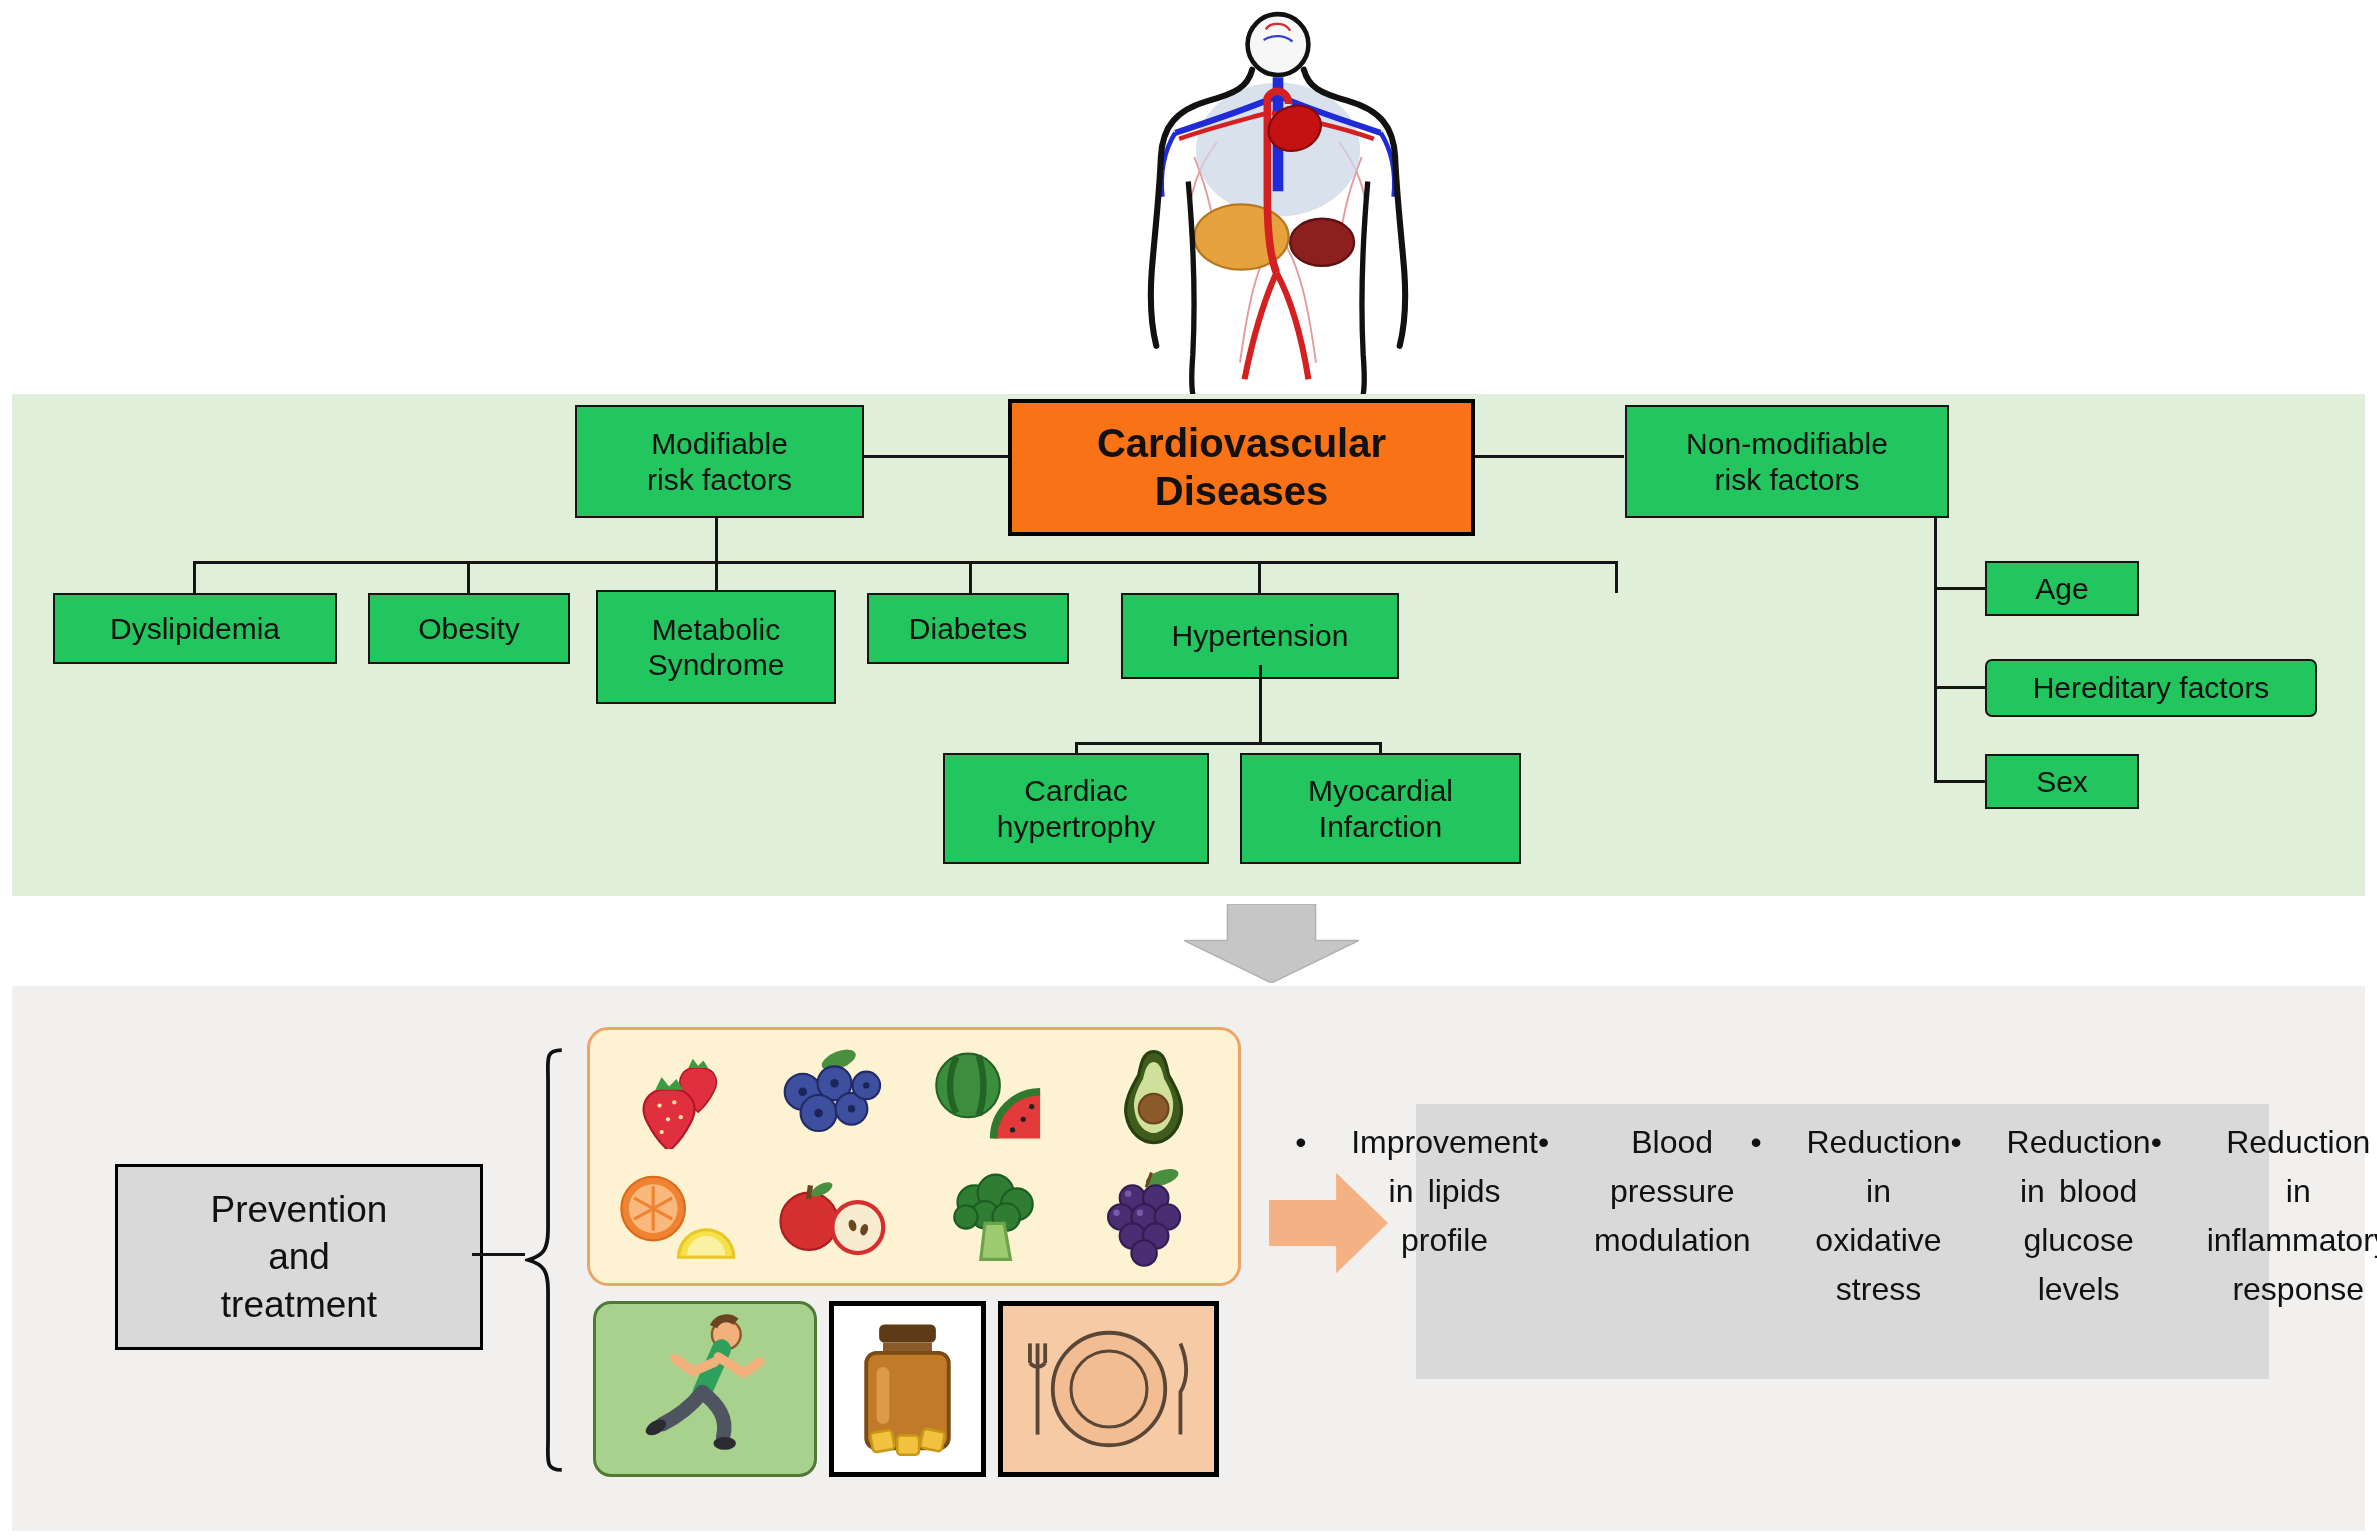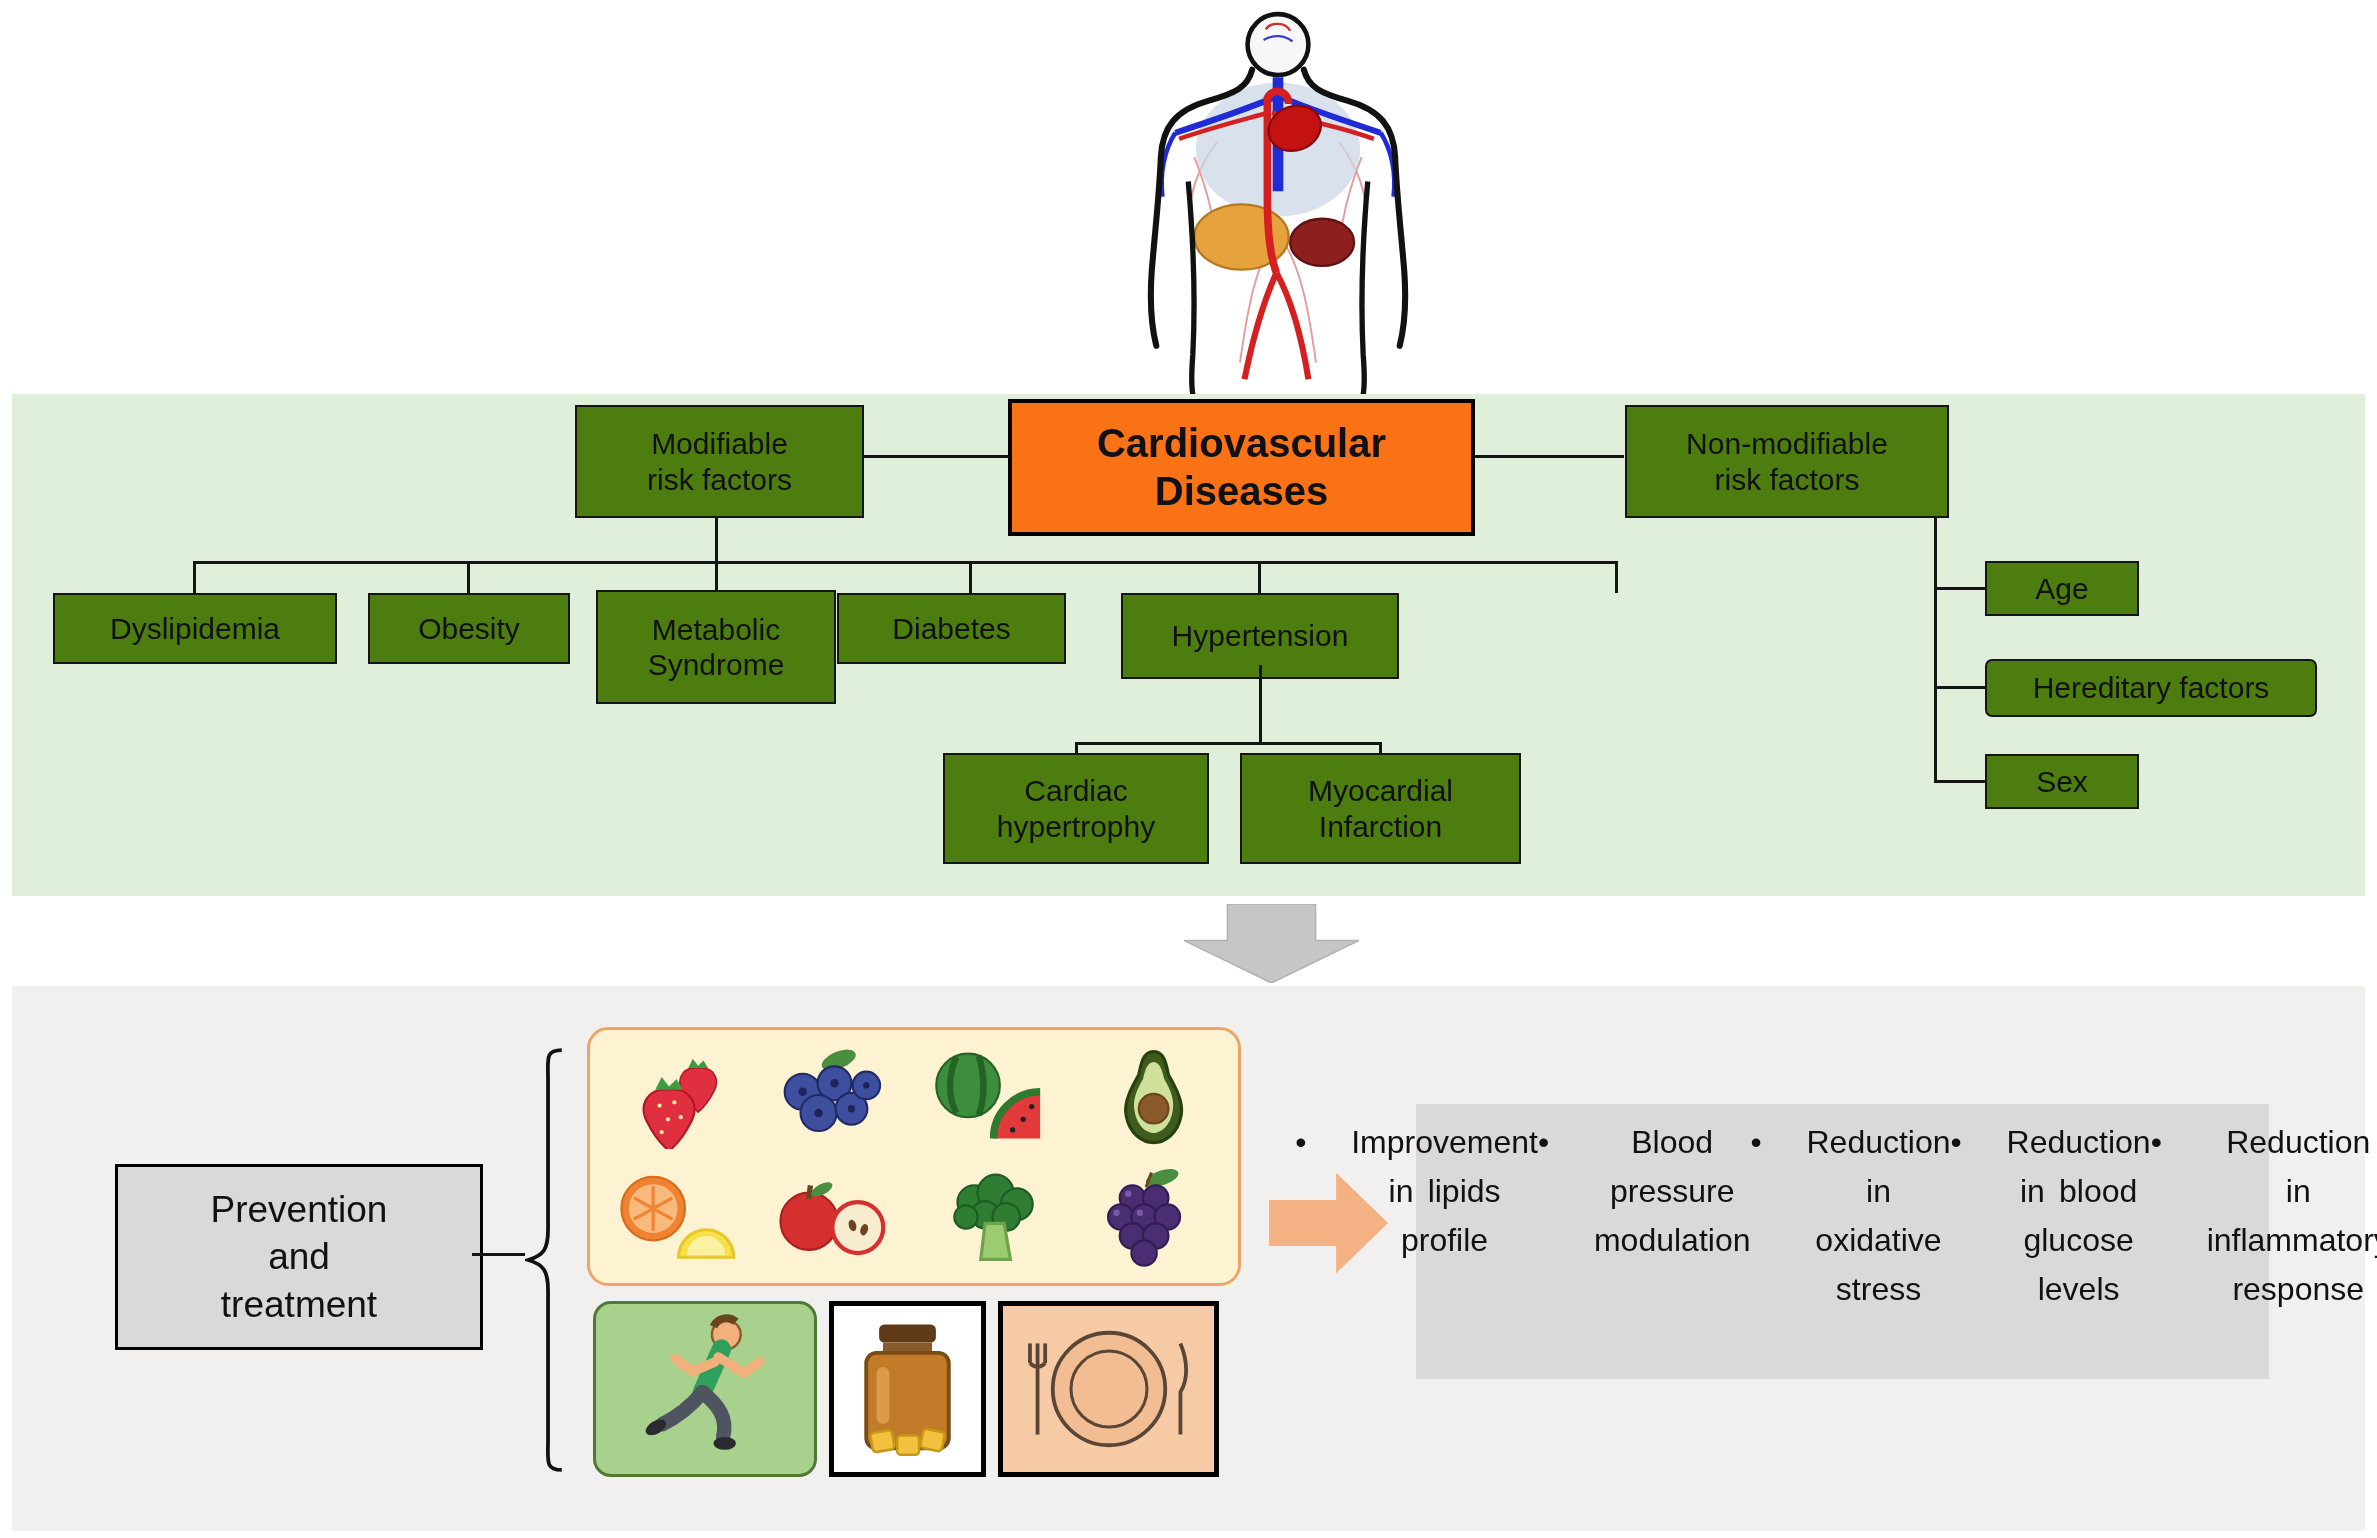--- a/index.html
+++ b/index.html
@@ -1,21 +1,21 @@
 <!DOCTYPE html>
 <html style="font-size:12px"><head>
 <meta charset="utf-8">
 <style>
   html,body{margin:0;padding:0;background:#ffffff;}
   .canvas{position:relative;width:2377px;height:1539px;background:#ffffff;
           font-family:"Liberation Sans",sans-serif;color:#111;overflow:hidden;}
   .abs{position:absolute;}
   .panel-green{background:#e0efda;}
   .panel-gray{background:#f1f0ee;}
-  .gbox{position:absolute;background:#4d7c0f;border:2.3px solid #151515;
+  .gbox{position:absolute;background:#22c55e;border:2.3px solid #151515;
         display:flex;align-items:center;justify-content:center;text-align:center;
         font-size:30px;line-height:1.18;box-sizing:border-box;padding:3px 9px;
         white-space:pre-line;}
   .title-box{background:#f97316;border:4.6px solid #000;font-weight:bold;font-size:40px;}
   .line{position:absolute;background:#151515;}
   .graybox{position:absolute;background:#d9d9d9;display:flex;align-items:center;
            justify-content:center;text-align:center;box-sizing:border-box;}
   .prevention-box{border:3px solid #000;font-size:37px;line-height:1.28;white-space:pre-line;}
   .benefits-box{flex-direction:row;align-items:flex-start;justify-content:center;
                 padding:13.7px 33px;font-size:32px;}
@@ -86,21 +86,21 @@
   <div class="line" style="left:193px;top:564px;width:3px;height:29px;"></div>
   <div class="line" style="left:467px;top:564px;width:3px;height:29px;"></div>
   <div class="line" style="left:969px;top:564px;width:3px;height:29px;"></div>
   <div class="line" style="left:1258px;top:564px;width:3px;height:29px;"></div>
   <div class="line" style="left:1615px;top:564px;width:3px;height:29px;"></div>
 
   <div class="gbox" style="left:53px;top:593px;width:284px;height:71px;">Dyslipidemia</div>
   <div class="gbox" style="left:368px;top:593px;width:202px;height:71px;">Obesity</div>
   <div class="gbox" style="left:596px;top:590px;width:240px;height:114px;">Metabolic
 Syndrome</div>
-  <div class="gbox" style="left:837px;top:593px;width:229px;height:71px;">Diabetes</div>
+  <div class="gbox" style="left:867px;top:593px;width:202px;height:71px;">Diabetes</div>
   <div class="gbox" style="left:1121px;top:593px;width:278px;height:86px;">Hypertension</div>
 
   <div class="line" style="left:1259px;top:665px;width:3px;height:79px;"></div>
   <div class="line" style="left:1075px;top:742px;width:307px;height:3px;"></div>
   <div class="line" style="left:1075px;top:745px;width:3px;height:7.6px;"></div>
   <div class="line" style="left:1379px;top:745px;width:3px;height:7.6px;"></div>
   <div class="gbox" style="left:943px;top:753px;width:266px;height:111px;">Cardiac
 hypertrophy</div>
   <div class="gbox" style="left:1240px;top:753px;width:281px;height:111px;">Myocardial
 Infarction</div>

